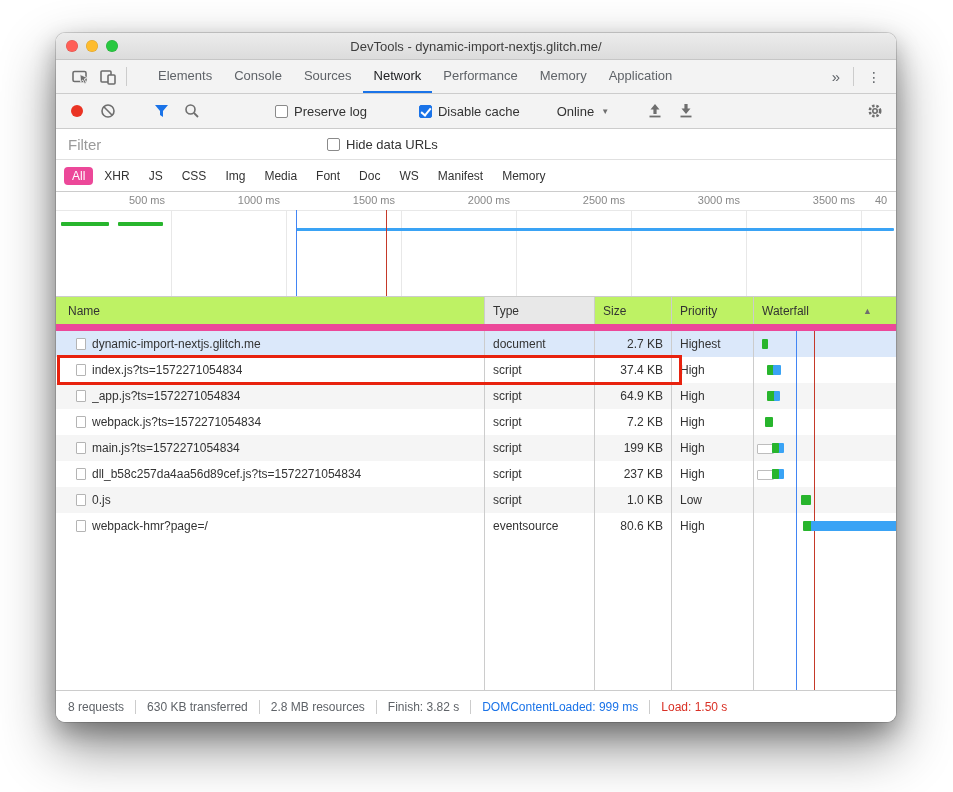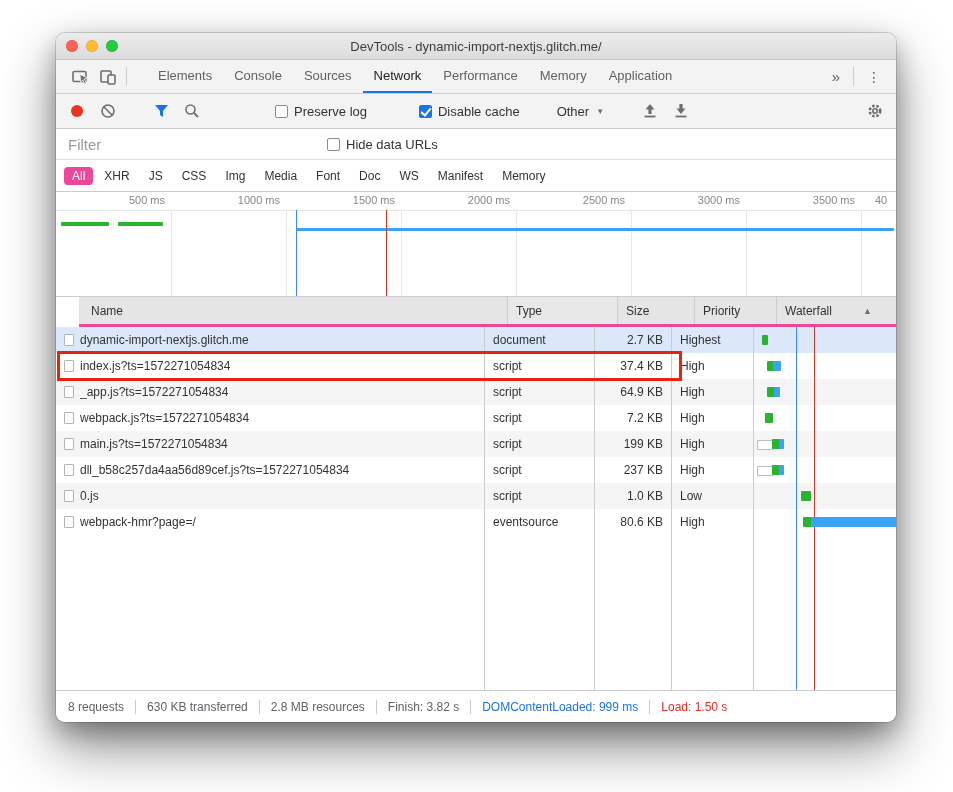--- a/index.html
+++ b/index.html
@@ -72,32 +72,32 @@
   .ov-green{background:var(--wf-green,#28b52d);}
   .ov-blue{background:var(--wf-blue,#3aa3f5);}
   .ov-line{position:absolute;top:18px;bottom:0;width:1px;}
   .ov-line-blue{background:var(--marker-blue,#4285f4);}
   .ov-line-red{background:var(--marker-red,#c53929);}
   
   .table{flex:1;display:flex;flex-direction:column;min-height:0;}
   .cols{display:grid;grid-template-columns:429px 110px 77px 82px 1fr;}
   .cols > *{border-right:1px solid #ccc;box-sizing:border-box;overflow:hidden;white-space:nowrap;}
   .cols > *:last-child{border-right:none;}
-  .thead{height:27px;flex:0 0 27px;background:#e5e5e5;border-bottom:3px solid #ec4899;font-size:12px;color:#333;margin-left:23px;}
+  .thead{height:27px;flex:0 0 27px;background:#bef264;border-bottom:7px solid #ec4899;font-size:12px;color:#333;}
   .th{display:flex;align-items:center;padding-left:8px;cursor:pointer;}
   .th-name{padding-left:12px;}
   .th-type{background:#e8e8e8;}
   .th-waterfall{display:flex;justify-content:space-between;padding-right:24px;}
   .sort{font-size:9px;color:#6e6e6e;}
   .tbody{position:relative;flex:1;display:flex;flex-direction:column;min-height:0;font-size:12px;color:#333;}
   .row{height:26px;flex:0 0 26px;cursor:pointer;background:#fff;}
   .row:nth-child(odd){background:#f5f5f5;}
   .row.sel{background:var(--row-selected,#dbe8fa);}
   .cell{display:flex;align-items:center;padding-left:8px;}
-  .cell.name{padding-left:8px;gap:6px;}
+  .cell.name{padding-left:20px;gap:6px;}
   .cell.name span:last-child{overflow:hidden;text-overflow:ellipsis;}
   .cell.size{justify-content:flex-end;padding-right:8px;}
   .fileicon{width:10px;height:12px;flex:0 0 10px;border:1px solid #b4b4b4;border-radius:1px;background:
     linear-gradient(#fff,#fff) ,
     repeating-linear-gradient(to bottom,#fff 0 2px,#d9d9d9 2px 3px);
     background-blend-mode:normal;box-sizing:border-box;background-origin:content-box;padding:2px 1px;}
   .cell.wf{position:relative;padding:0;}
   .wf-seg{position:absolute;top:8px;height:10px;border-radius:1px;z-index:2;}
   .wf-green{background:var(--wf-green,#28b52d);}
   .wf-blue{background:var(--wf-blue,#3aa3f5);}
@@ -185,21 +185,21 @@
     <label class="check">
       <span class="cb"></span>
       <span>Preserve log</span>
     </label>
     <label class="check">
       <span class="cb cb-checked"></span>
       <span>Disable cache</span>
     </label>
     <span class="vsep"></span>
     <span class="dropdown">
-      <span>Other</span>
+      <span>Online</span>
       <span class="dd-arrow">▼</span>
     </span>
     <span class="vsep"></span>
     <span class="icon-btn">
       <svg width="16" height="16" viewBox="0 0 16 16">
         <path d="M8 1 L12.5 6.5 H9.6 V11 H6.4 V6.5 H3.5 Z" fill="#6e6e6e"></path>
         <rect x="2.5" y="12.6" width="11" height="1.8" fill="#6e6e6e"></rect>
       </svg>
     </span>
     <span class="icon-btn">

